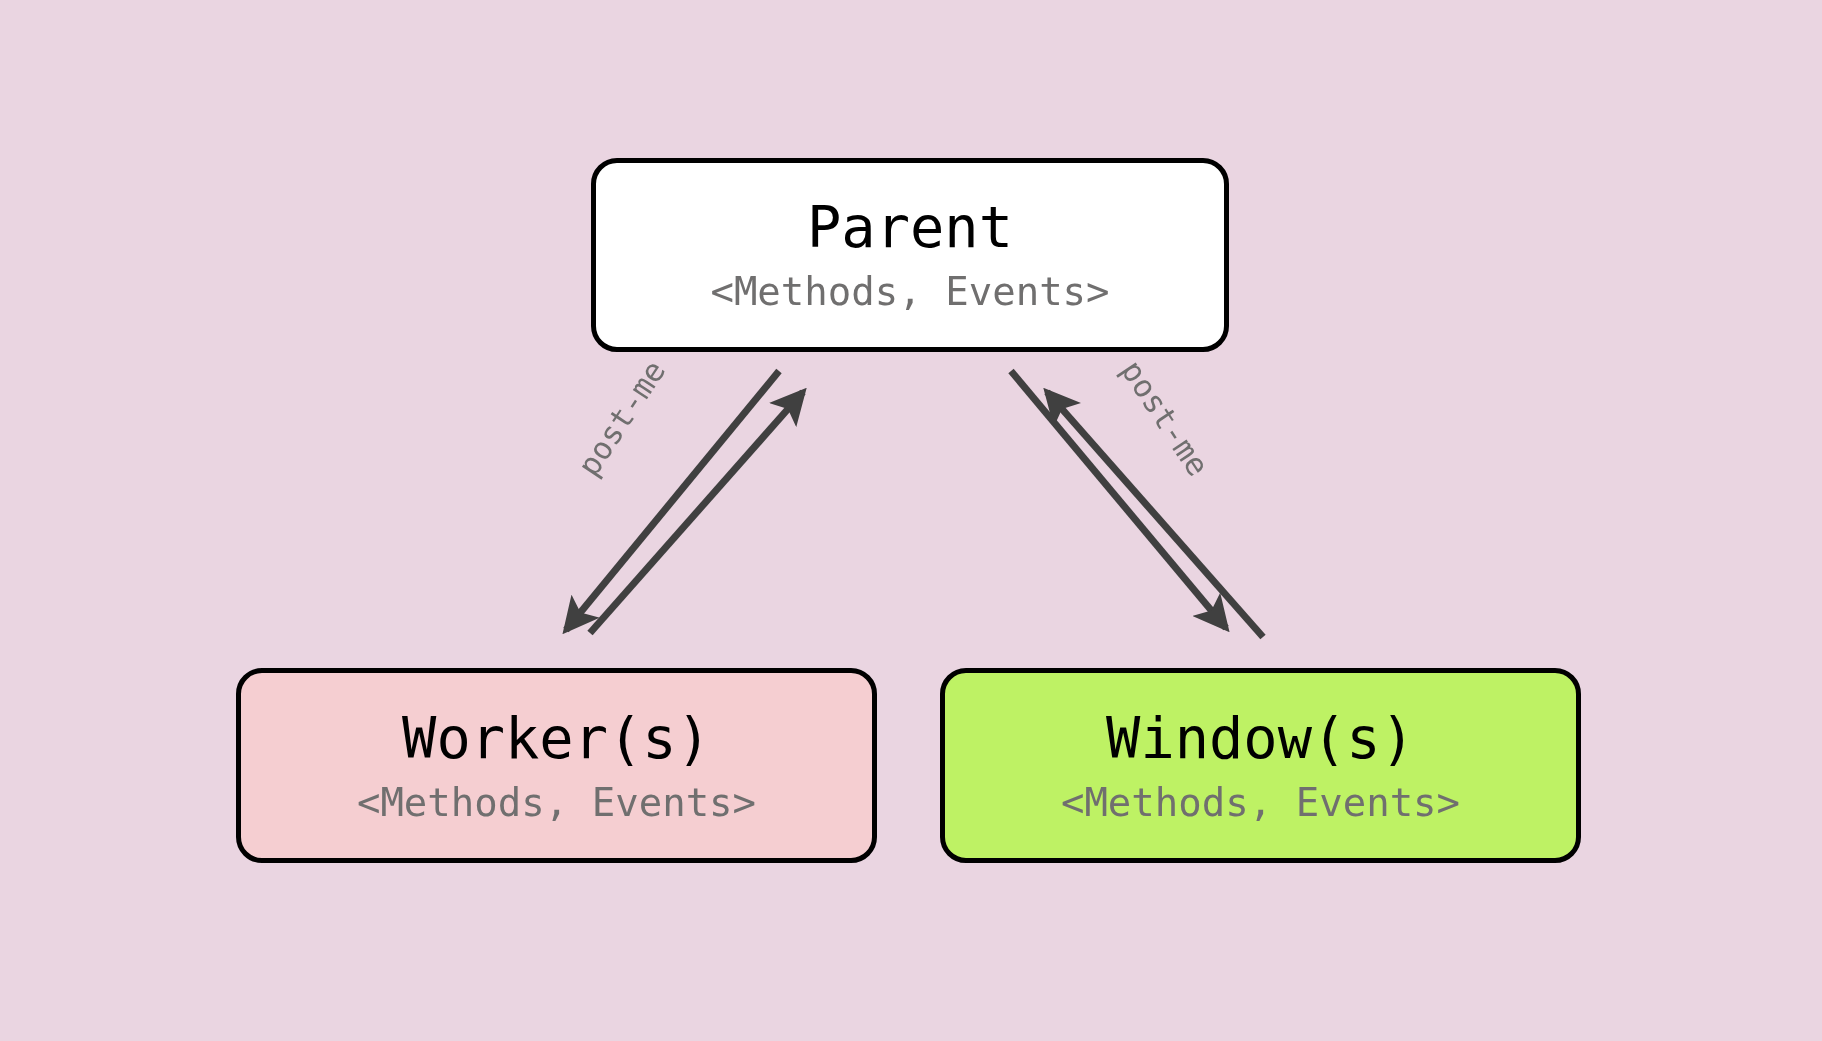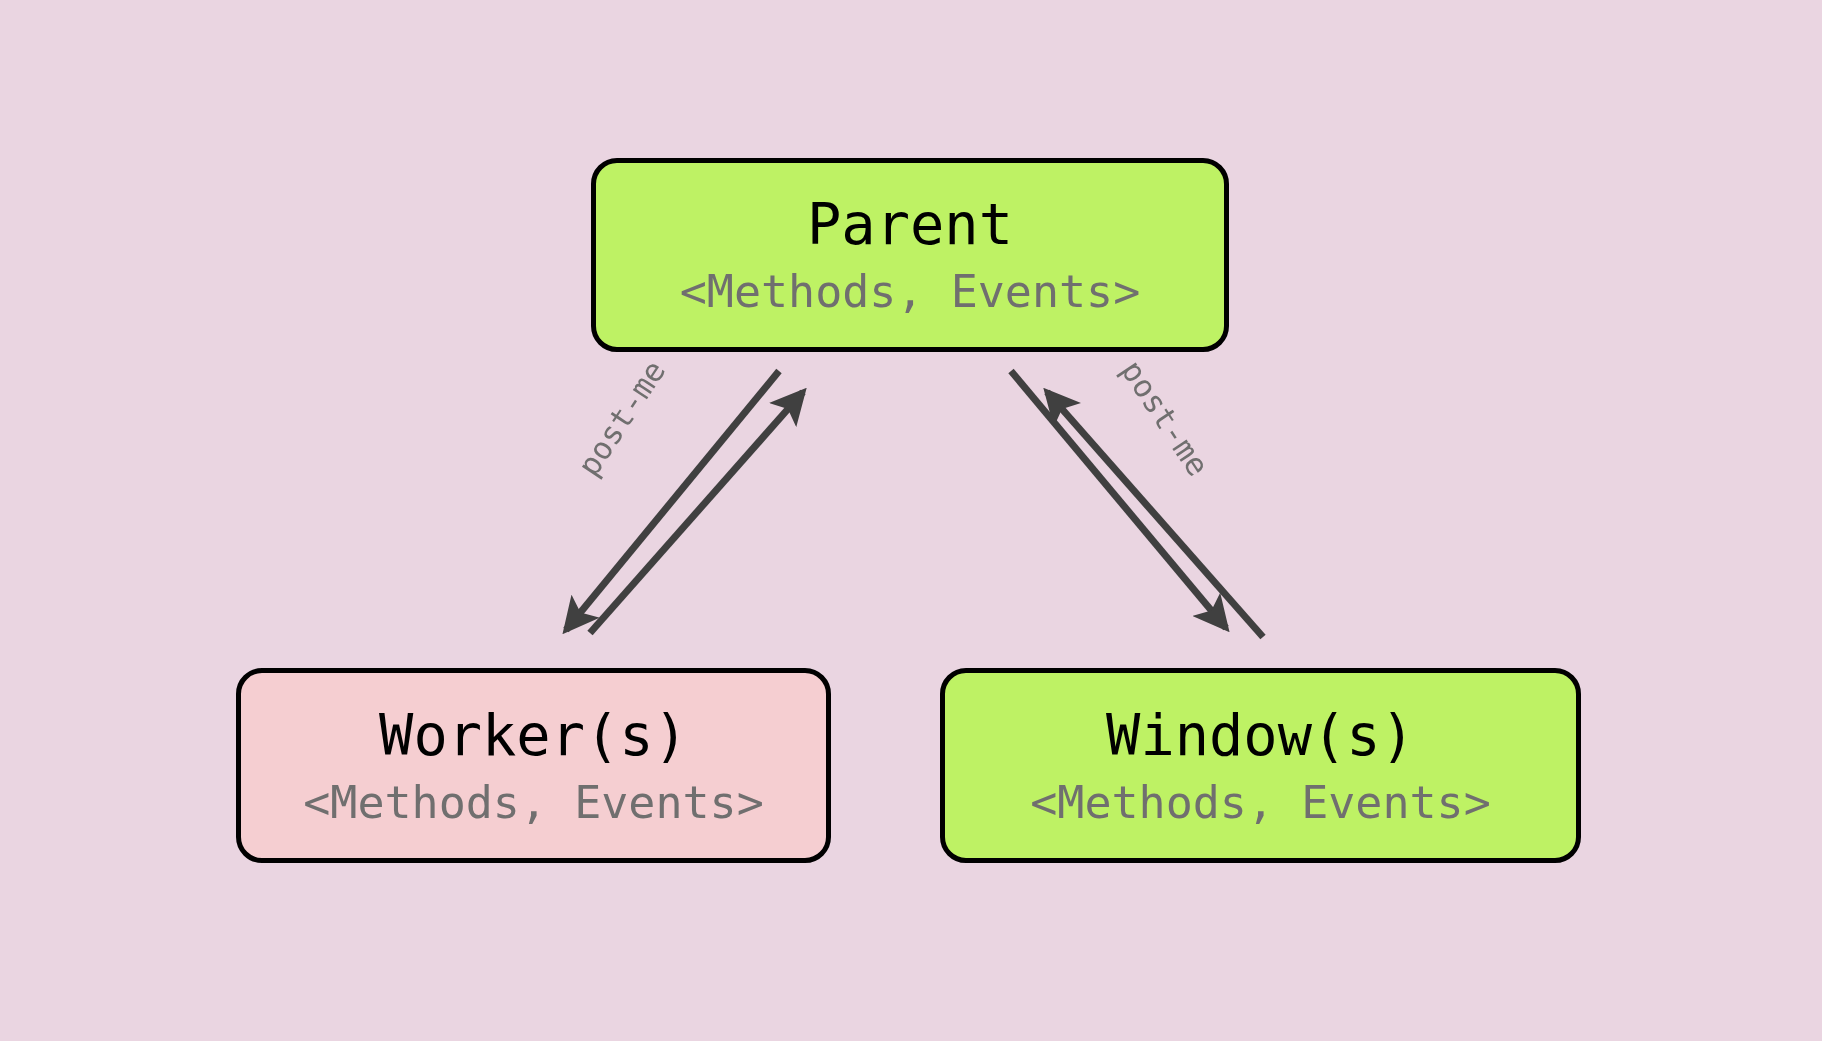--- a/index.html
+++ b/index.html
@@ -45,39 +45,39 @@
 
   .node-title {
     font-size: 57px;
     line-height: 1.0;
     color: #000000;
     letter-spacing: 0px;
     white-space: nowrap;
   }
 
   .node-subtitle {
-    font-size: 45px;
+    font-size: 39px;
     line-height: 1.0;
     color: #706f6f;
     margin-top: 16px;
     white-space: nowrap;
   }
 
   #node-parent {
     left: 591px;
     top: 158px;
     width: 638px;
     height: 194px;
     background: #c6d8f8;
   }
 
   #node-worker {
     left: 236px;
     top: 668px;
-    width: 595px;
+    width: 641px;
     height: 195px;
     background: #f5ced1;
   }
 
   #node-window {
     left: 940px;
     top: 668px;
     width: 641px;
     height: 195px;
     background: #d8e8d0;
@@ -122,21 +122,21 @@
 
     <line x1="1263" y1="637" x2="1047" y2="392" stroke="#404040" stroke-width="7" marker-end="url(#arrowhead)"></line>
 
     <line x1="1011" y1="371" x2="1226" y2="628" stroke="#404040" stroke-width="7" marker-end="url(#arrowhead)"></line>
   </svg>
 
   <div class="edge-label" id="edge-label-left" style="color: rgb(112, 111, 111);">post-me</div>
 
   <div class="edge-label" id="edge-label-right" style="color: rgb(112, 111, 111);">post-me</div>
 
-  <div class="node" id="node-parent" style="background: #bef264; border-color: rgb(0, 0, 0);">
+  <div class="node" id="node-parent" style="background: #ffffff; border-color: rgb(0, 0, 0);">
     <div class="node-title" style="color: rgb(0, 0, 0);">Parent</div>
     <div class="node-subtitle" style="color: rgb(112, 111, 111);">&lt;Methods, Events&gt;</div>
   </div>
 
   <div class="node" id="node-worker" style="background: rgb(245, 206, 209); border-color: rgb(0, 0, 0);">
     <div class="node-title" style="color: rgb(0, 0, 0);">Worker(s)</div>
     <div class="node-subtitle" style="color: rgb(112, 111, 111);">&lt;Methods, Events&gt;</div>
   </div>
 
   <div class="node" id="node-window" style="background: #bef264; border-color: rgb(0, 0, 0);">

